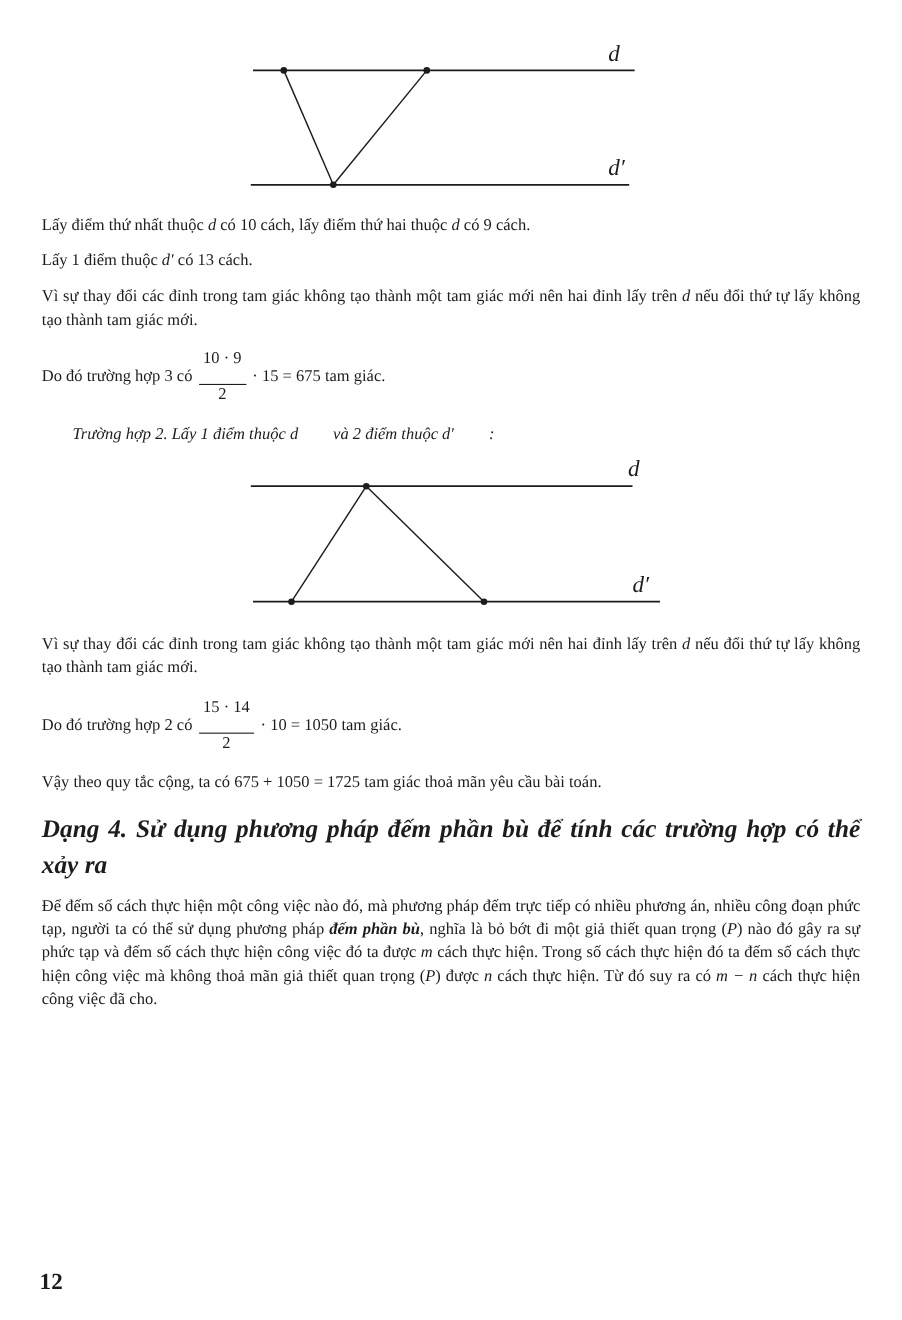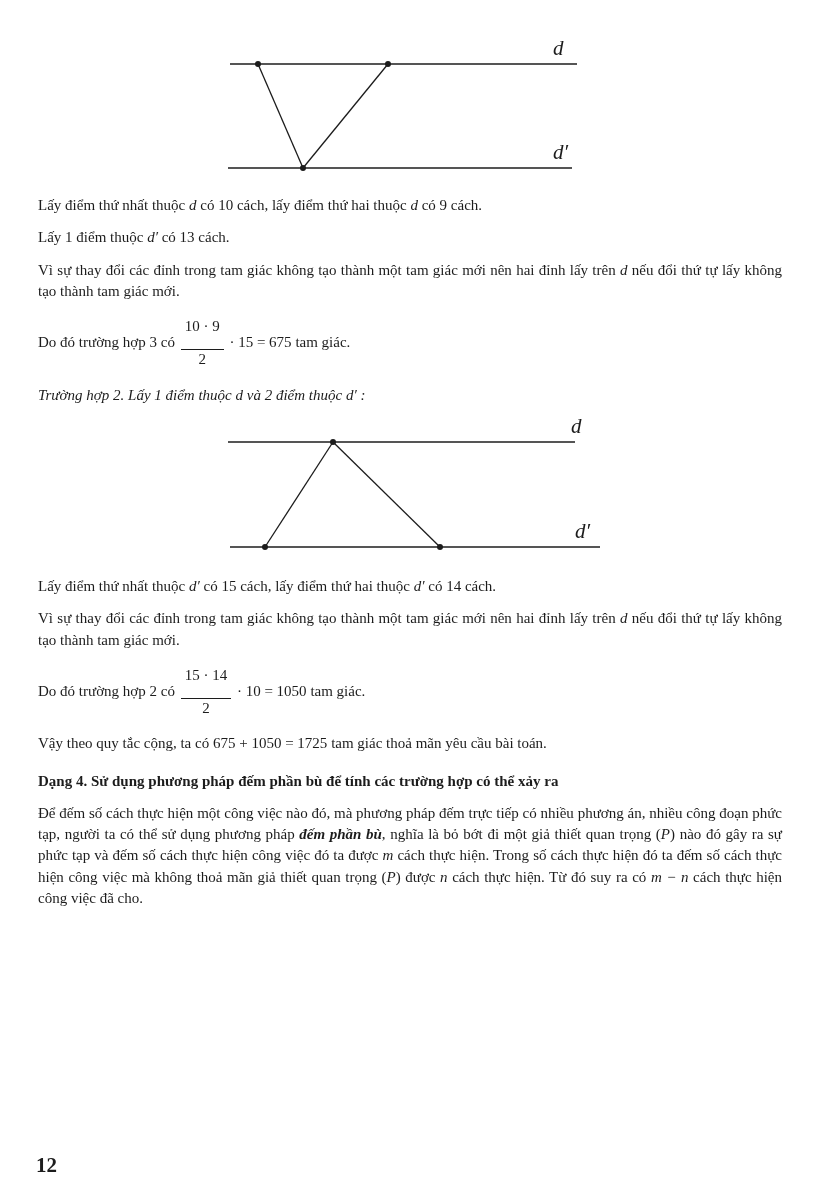--- a/index.html
+++ b/index.html
@@ -8,23 +8,23 @@
   .page{box-sizing:border-box;width:820px;height:1200px;padding:34px 38px 0 38px;position:relative;}
   .diagram{margin-left:187px;}
   .diagram svg{display:block;}
   .para{font-size:15px;line-height:1.42;margin:11px 0;text-align:justify;}
   .eq{text-align:left;margin:16px 0;}
   .noj{text-align:left;}
   .frac{display:inline-block;vertical-align:middle;text-align:center;padding:0 2px;line-height:1.15;}
   .frac .num{display:block;border-bottom:1.5px solid #1c1c1c;padding:0 4px 14px 4px;}
   .frac .den{display:block;padding-top:1px;}
   .mi{font-style:italic;}
-  .it{font-style:italic;}
+  .it{font-style:italic;margin-left:28px;}
   .bi{font-weight:bold;font-style:italic;}
-  .heading{font-weight:bold;font-size:15px;text-align:justify;margin:16px 0 10px 0;line-height:1.4;}
+  .heading{font-weight:bold;font-size:23px;text-align:justify;margin:16px 0 10px 0;line-height:1.4;font-style:italic;}
   .method-label{font-style:italic;margin:12px 0 8px 0;}
   .footer{position:absolute;left:36px;bottom:22px;font-weight:bold;font-size:21px;}
   .dlabel{font-style:italic;font-size:21px;font-family:"Liberation Serif",serif;}
 </style>
 </head>
 <body>
 
 <div class="page">
 
   <div class="diagram">
@@ -57,21 +57,20 @@
       <line x1="108" y1="25" x2="215" y2="130" stroke="#1c1c1c" stroke-width="1.3"></line>
       <circle cx="108" cy="25" r="3" fill="#1c1c1c"></circle>
       <circle cx="40" cy="130" r="3" fill="#1c1c1c"></circle>
       <circle cx="215" cy="130" r="3" fill="#1c1c1c"></circle>
       <text x="346" y="16" class="dlabel" fill="#1c1c1c">d</text>
       <text x="350" y="121" class="dlabel" fill="#1c1c1c">d′</text>
     </svg>
   </div>
 
   <div id="part2">
-      <div class="para noj"><span>Lấy điểm thứ nhất thuộc </span><span class="mi">d′</span><span> có 15 cách, lấy điểm thứ hai thuộc </span><span class="mi">d′</span><span> có 14 cách.</span></div>
       <div class="para"><span>Vì sự thay đổi các đỉnh trong tam giác không tạo thành một tam giác mới nên hai đỉnh lấy trên </span><span class="mi">d</span><span> nếu đổi thứ tự lấy không tạo thành tam giác mới.</span></div>
       <div class="para eq"><span>Do đó trường hợp 2 có </span><span class="frac"><span class="num">15 · 14</span><span class="den">2</span></span><span> · 10 = 1050</span><span> tam giác.</span></div>
       <div class="para noj"><span>Vậy theo quy tắc cộng, ta có </span><span>675 + 1050 = 1725</span><span> tam giác thoả mãn yêu cầu bài toán.</span></div>
       <div class="para heading"><span>Dạng 4. Sử dụng phương pháp đếm phần bù để tính các trường hợp có thể xảy ra</span></div>
       <div class="para"><span>Để đếm số cách thực hiện một công việc nào đó, mà phương pháp đếm trực tiếp có nhiều phương án, nhiều công đoạn phức tạp, người ta có thể sử dụng phương pháp </span><span class="bi">đếm phần bù</span><span>, nghĩa là bỏ bớt đi một giả thiết quan trọng (</span><span class="mi">P</span><span>) nào đó gây ra sự phức tạp và đếm số cách thực hiện công việc đó ta được </span><span class="mi">m</span><span> cách thực hiện. Trong số cách thực hiện đó ta đếm số cách thực hiện công việc mà không thoả mãn giả thiết quan trọng (</span><span class="mi">P</span><span>) được </span><span class="mi">n</span><span> cách thực hiện. Từ đó suy ra có </span><span class="mi">m − n</span><span> cách thực hiện công việc đã cho.</span></div>
     </div>
 
   <div class="footer">12</div>
 </div>
 

